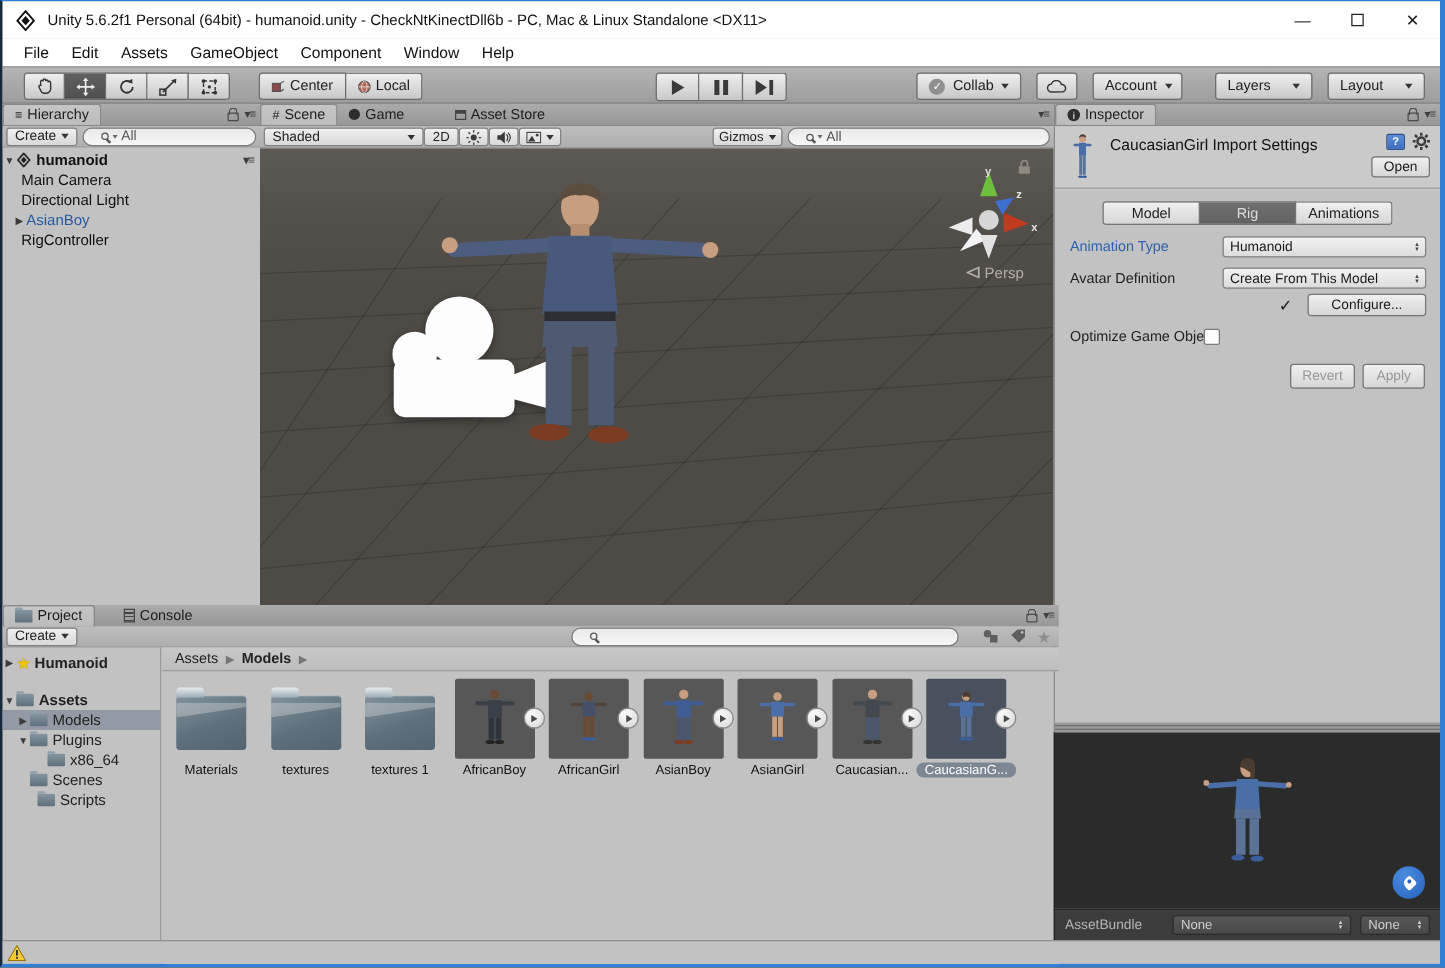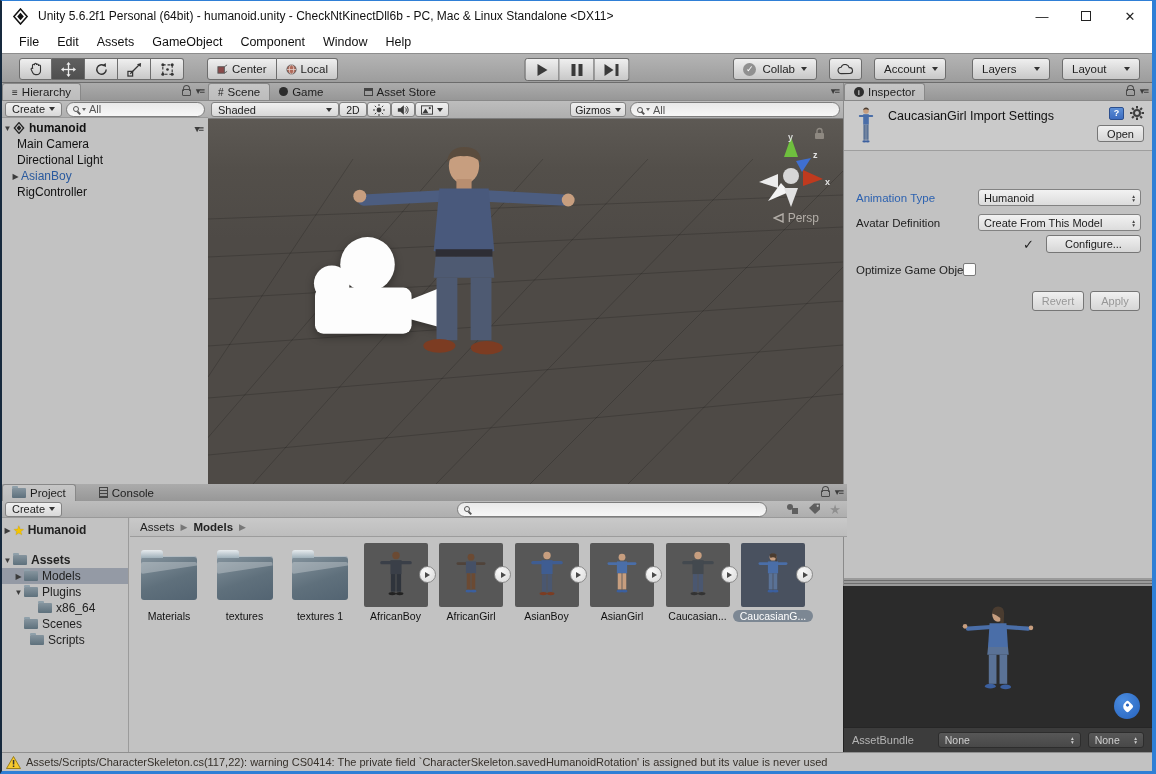--- a/index.html
+++ b/index.html
@@ -51,21 +51,21 @@
                   display:flex; align-items:center; justify-content:center; }
 
   
   .tabstrip { position:absolute; height:18px; background:linear-gradient(#ababab,#979797); border-bottom:1px solid #888;
               display:flex; align-items:flex-end; }
   .tab { height:17px; padding:0 9px; display:flex; align-items:center; gap:4px; font-size:11.5px; color:#1d1d1d; }
   .tab.active { background:linear-gradient(#c6c6c6,#bcbcbc); border:1px solid #888; border-bottom:none; border-radius:3px 3px 0 0; }
   .panel-icons { position:absolute; right:4px; top:2px; display:flex; gap:5px; align-items:center; color:#3c3c3c; }
   .pmenu { font-size:9.5px; letter-spacing:-1px; color:#3c3c3c; }
   .pill { border:1px solid #7e7e7e; border-radius:9px; background:linear-gradient(#e9e9e9,#f7f7f7);
-          display:flex; align-items:center; padding:0 6px; gap:3px; height:15px; color:#555; }
+          display:flex; align-items:center; padding:0 14px; gap:3px; height:15px; color:#555; }
   .mag { width:6px; height:6px; border:1.5px solid #555; border-radius:50%; position:relative; display:inline-block; flex:0 0 auto; }
   .mag::after { content:""; position:absolute; width:4px; height:1.5px; background:#555; transform:rotate(45deg); right:-3px; bottom:-2px; }
   .mini-caret { width:0; height:0; border-left:2.5px solid transparent; border-right:2.5px solid transparent; border-top:3.5px solid #666; }
   .dd { background:linear-gradient(#f2f2f2,#dcdcdc); border:1px solid #828282; border-radius:3px; height:17px;
         display:flex; align-items:center; padding:0 5px; font-size:11px; color:#1a1a1a; }
   .dd .arrows { margin-left:auto; display:flex; flex-direction:column; line-height:4px; font-size:5.5px; color:#444; }
   .btn { background:linear-gradient(#f0f0f0,#d6d6d6); border:1px solid #767676; border-radius:3px; height:18px;
          display:inline-flex; align-items:center; justify-content:center; padding:4px 9px; font-size:11px; color:#1a1a1a; }
   .btn.disabled { color:#979797; }
 
@@ -563,20 +563,31 @@
               <line x1="2" y1="12" x2="3.8" y2="10.2"></line>
               <line x1="10.2" y1="3.8" x2="12" y2="2"></line>
             </g>
           </svg>
       </div>
       <div class="btn openbtn">
           <span>Open</span>
         </div>
     </div>
 
+    <div class="rigtabs">
+      <div class="rtab first">
+          <span>Model</span>
+        </div>
+      <div class="rtab active">
+          <span>Rig</span>
+        </div>
+      <div class="rtab last">
+          <span>Animations</span>
+        </div>
+    </div>
 
     <div class="irow" style="top:88px;">
       <span class="lbl lbl-blue">Animation Type</span>
       <div class="dd">
         <span>Humanoid</span>
         <span class="arrows">
             <span>▴</span>
             <span>▾</span>
           </span>
       </div>
@@ -865,16 +876,15 @@
 
     </div>
   </div>
 
   <div class="statusbar">
     <svg width="15" height="13" viewBox="0 0 15 13">
       <polygon points="7.5,0.5 14.5,12.5 0.5,12.5" fill="#f6c92e" stroke="#8a6d00" stroke-width="0.8"></polygon>
       <rect x="6.8" y="4" width="1.5" height="4.5" fill="#333"></rect>
       <rect x="6.8" y="9.5" width="1.5" height="1.5" fill="#333"></rect>
     </svg>
-    <span class="status-text">Assets/Scripts/CharacterSkeleton.cs(117,22): warning CS0414: The private field `CharacterSkeleton.savedHumanoidRotation' is assigned but its value is never used</span>
   </div>
 
 </div>
 
 </body></html>

